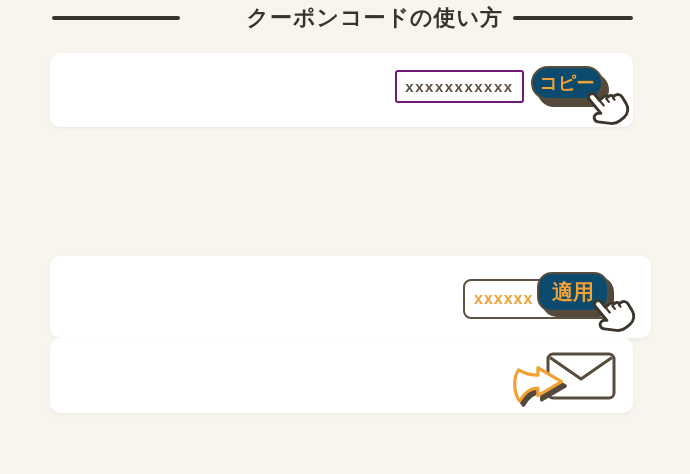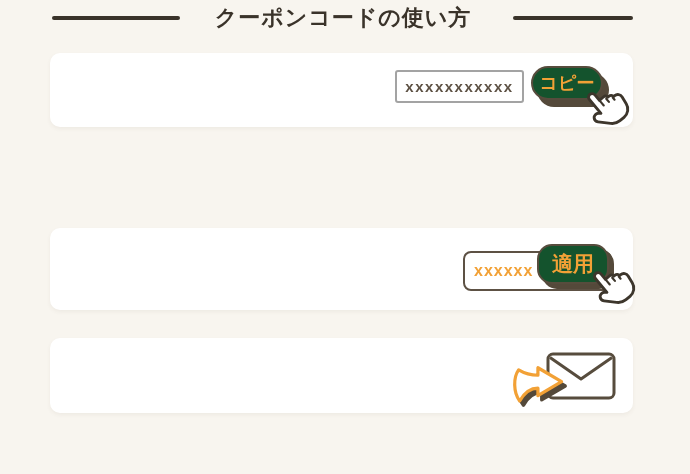--- a/index.html
+++ b/index.html
@@ -15,45 +15,45 @@
   }
   
   .hdr-line{
     position:absolute;top:16px;height:4px;border-radius:2px;
     background:#3a332a;
   }
   .hdr-line.left{left:52px;width:128px;}
   .hdr-line.right{left:513px;width:120px;}
   .page-title{
     position:absolute;top:4px;left:183px;width:320px;margin:0;
-    text-align:center;
+    text-align:right;
     font-size:22px;line-height:28px;font-weight:bold;
     letter-spacing:1px;color:#3a332a;
   }
   
   .card{
     position:absolute;left:50px;width:583px;
     background:#ffffff;border-radius:10px;
     box-shadow:0 2px 4px rgba(90,75,50,0.06);
     overflow:visible;
   }
   .card1{top:53px;height:74px;}
   .card2{top:144px;height:80px;}
-  .card3{top:228px;height:82px;}
+  .card3{top:256px;height:82px;padding-left:18px;}
   .card4{top:338px;height:75px;}
   
   .code-box{
     position:absolute;left:345px;top:17px;width:129px;height:33px;
-    border:2px solid #a3a3a3;border-radius:3px;background:#fff;
+    border:2px solid #701a75;border-radius:3px;background:#fff;
     display:flex;align-items:center;justify-content:center;
     font-size:15px;font-weight:600;letter-spacing:1.5px;color:#5d5144;
     box-sizing:border-box;
   }
   .pill-btn{
-    position:absolute;background:#14532d;
+    position:absolute;background:#0c4a6e;
     border:2px solid #574c3d;border-radius:20px;
     color:#f2a136;font-weight:bold;
     display:flex;align-items:center;justify-content:center;
     box-sizing:border-box;cursor:pointer;
     font-family:"Liberation Sans","DejaVu Sans",sans-serif;
     padding:0;
   }
   .copy-btn{
     left:481px;top:13px;width:72px;height:34px;
     font-size:18px;border-radius:17px;

